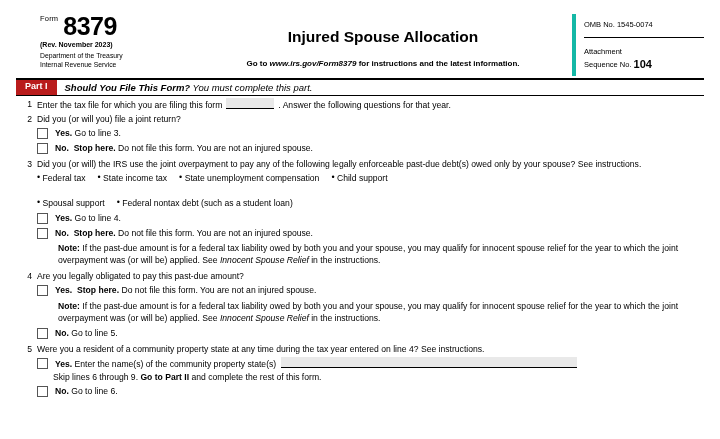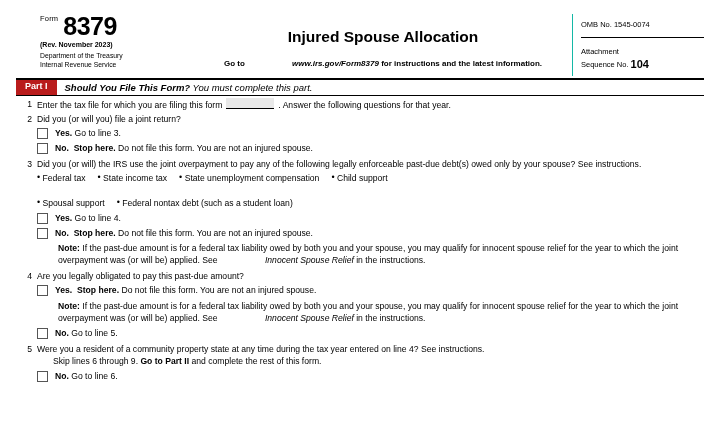--- a/index.html
+++ b/index.html
@@ -71,21 +71,21 @@
   .goto-line {
     font-size: 8px;
     font-weight: bold;
     margin-top: 13px;
   }
   .goto-line i {
     font-style: italic;
   }
   .hdr-right {
     width: 132px;
-    border-left: 1px solid #14b8a6;
+    border-left: 4px solid #14b8a6;
     padding-left: 8px;
     box-sizing: border-box;
     font-size: 7.5px;
     display: flex;
     flex-direction: column;
   }
   .omb {
     padding-top: 6px;
     padding-bottom: 8px;
     border-bottom: 1px solid #000;
@@ -165,21 +165,21 @@
     border: 1px solid #555;
     flex: 0 0 auto;
     margin-right: 7px;
     margin-top: 1px;
     background: #fff;
   }
   .cb-text {
     flex: 1;
   }
   b { font-weight: bold; }
-  i { font-style: italic; margin-left: 45px; }
+  i { font-style: italic; }
 
   .fill-line {
     display: inline-block;
     border-bottom: 1px solid #000;
     background: #e9e9e9;
     height: 10px;
     vertical-align: -1px;
   }
   .yearbox {
     width: 48px;
@@ -310,20 +310,24 @@
         <span class="checkbox"></span>
         <span class="cb-text"><b>No.</b><span> Go to line 5.</span></span>
       </div>
     </div>
 
     <div class="row" style="margin-top:4px;">
       <div class="num">5</div>
       <div class="txt">Were you a resident of a community property state at any time during the tax year entered on line 4? See instructions.</div>
     </div>
     <div class="indent">
+      <div class="cb-row">
+        <span class="checkbox"></span>
+        <span class="cb-text"><b>Yes.</b><span> Enter the name(s) of the community property state(s)</span><span class="fill-line namebox"></span></span>
+      </div>
       <div class="indent2" style="padding-left:16px;">
         <span>Skip lines 6 through 9. </span><b>Go to Part II</b><span> and complete the rest of this form.</span>
       </div>
       <div class="cb-row">
         <span class="checkbox"></span>
         <span class="cb-text"><b>No.</b><span> Go to line 6.</span></span>
       </div>
     </div>
 
   </div>

